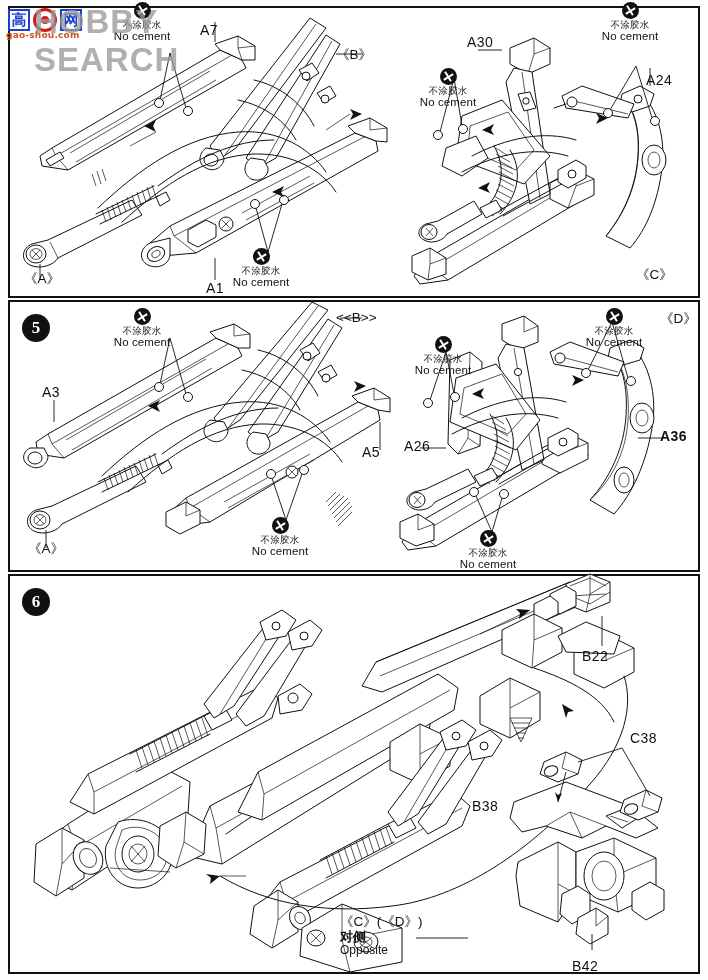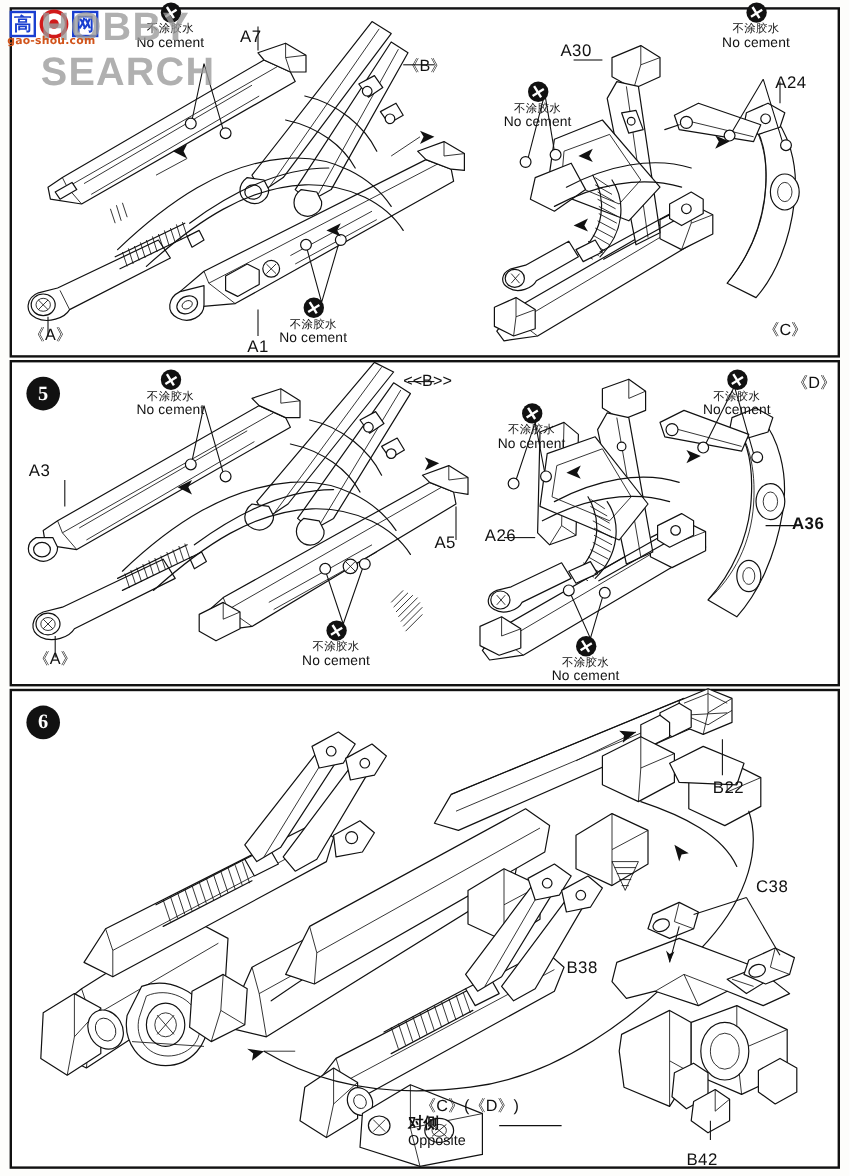--- a/index.html
+++ b/index.html
@@ -74,21 +74,21 @@
   }
   .glabel{
     position:absolute;
     font-size:13.5px;
     white-space:nowrap;
     z-index:5;
   }
   .opposite{
     position:absolute;z-index:5;white-space:nowrap;line-height:1.15;
   }
-  .opposite .op-main{font-size:13.5px;margin-left:10px;}
+  .opposite .op-main{font-size:13.5px;}
   .opposite .op-cn{font-size:13px;font-weight:bold;font-family:"DejaVu Sans",sans-serif;}
   .opposite .op-en{font-size:12px;}
 
   svg.art{position:absolute;left:0;top:0;overflow:visible;}
   svg.art .ln{fill:none;stroke:#111;stroke-width:1;stroke-linejoin:round;stroke-linecap:round;}
   svg.art .lnt{fill:none;stroke:#111;stroke-width:.7;}
   svg.art .fil{fill:#fff;stroke:#111;stroke-width:1;stroke-linejoin:round;}
   svg.art .lead{fill:none;stroke:#111;stroke-width:.9;}
   svg.art .arr{fill:#111;}
 
@@ -329,21 +329,21 @@
       <div class="nc-icon"></div>
       <div class="nc-cn">不涂胶水</div>
       <div class="nc-en">No cement</div>
     </div>
 
     <div class="plabel" style="left:190px;top:14px;">A7</div>
     <div class="glabel" style="left:326px;top:38px;">《B》</div>
     <div class="plabel" style="left:196px;top:272px;">A1</div>
     <div class="glabel" style="left:14px;top:262px;">《A》</div>
     <div class="plabel" style="left:457px;top:26px;">A30</div>
-    <div class="plabel" style="left:636px;top:52px;">A24</div>
+    <div class="plabel" style="left:636px;top:64px;">A24</div>
     <div class="glabel" style="left:626px;top:258px;">《C》</div>
   </div>
 
   <div class="panel" id="panel-step5">
     <div class="step-badge" style="left:12px;top:12px;">5</div>
 
     <svg class="art" width="692" height="268" viewBox="0 0 692 268">
 
       <path class="fil" d="M26 140 L38 132 L206 36 L228 46 L232 54 L54 156 L28 152 Z"></path>
       <path class="lnt" d="M38 132 L42 142 L54 156"></path>
@@ -526,21 +526,21 @@
       <div class="nc-icon"></div>
       <div class="nc-cn">不涂胶水</div>
       <div class="nc-en">No cement</div>
     </div>
     <div class="nocement" style="left:430px;top:228px;">
       <div class="nc-icon"></div>
       <div class="nc-cn">不涂胶水</div>
       <div class="nc-en">No cement</div>
     </div>
 
-    <div class="plabel" style="left:14px;top:82px;">A3</div>
+    <div class="plabel" style="left:32px;top:82px;">A3</div>
     <div class="glabel" style="left:326px;top:8px;">&lt;&lt;B&gt;&gt;</div>
     <div class="plabel" style="left:352px;top:142px;">A5</div>
     <div class="glabel" style="left:18px;top:238px;">《A》</div>
     <div class="plabel" style="left:394px;top:136px;">A26</div>
     <div class="plabel" style="left:650px;top:126px;font-weight:bold;">A36</div>
     <div class="glabel" style="left:650px;top:8px;">《D》</div>
   </div>
 
   <div class="panel" id="panel-step6">
     <div class="step-badge" style="left:12px;top:12px;">6</div>
@@ -724,21 +724,21 @@
         <path d="M0 0 L22 0"></path>
           <path d="M2 5 L20 5"></path>
           <path d="M4 10 L18 10"></path>
         <path d="M6 15 L16 15"></path>
           <path d="M8 20 L14 20"></path>
         <path d="M0 0 L11 24"></path>
           <path d="M22 0 L11 24"></path>
       </g>
     </svg>
 
-    <div class="plabel" style="left:584px;top:72px;">B22</div>
+    <div class="plabel" style="left:572px;top:72px;">B22</div>
     <div class="plabel" style="left:620px;top:154px;">C38</div>
     <div class="plabel" style="left:462px;top:222px;">B38</div>
     <div class="plabel" style="left:562px;top:382px;">B42</div>
 
     <div class="opposite" style="left:330px;top:338px;">
       <div class="op-main">《C》(《D》)</div>
       <div class="op-cn">对侧</div>
       <div class="op-en">Opposite</div>
     </div>
   </div>

